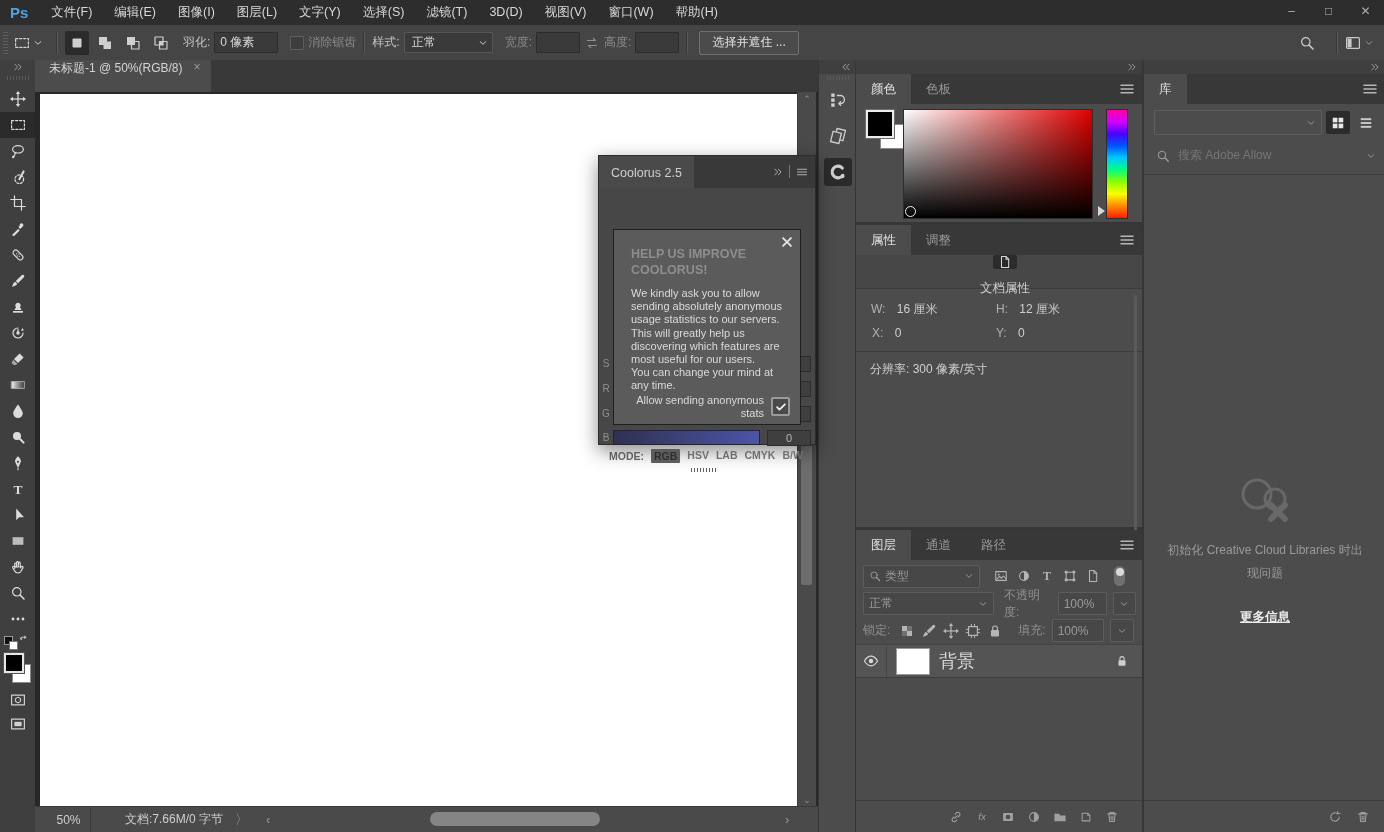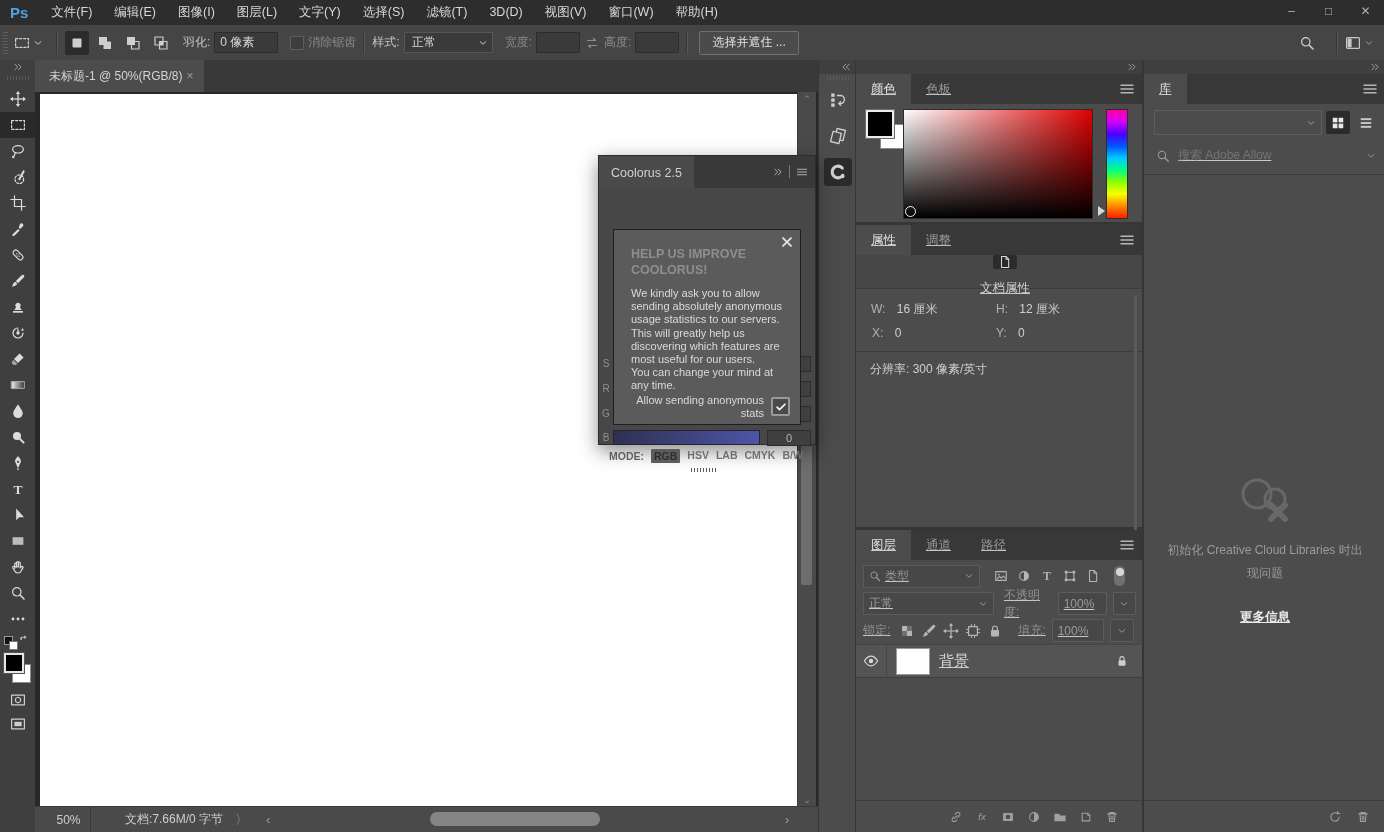--- a/index.html
+++ b/index.html
@@ -40,39 +40,39 @@
   .tb-top{height:14px;display:flex;align-items:center;justify-content:center;color:#9a9a9a;background:#3f3f3f;}
   .grip{height:4px;width:22px;margin:2px auto 6px;background:repeating-linear-gradient(90deg,#5a5a5a 0 1px,transparent 1px 3px);}
   .tool{width:35px;height:26px;display:flex;align-items:center;justify-content:center;color:#dcdcdc;}
   .tool.active{background:#2a2a2a;}
   .fgbg-mini{height:20px;position:relative;color:#d0d0d0;}
   .swatch-main{position:relative;height:36px;}
   .qm,.sm{width:35px;height:24px;display:flex;align-items:center;justify-content:center;color:#cfcfcf;}
   
   .docarea{position:absolute;left:35px;top:60px;width:783px;height:772px;background:#282828;}
   .tabbar{position:absolute;left:0;top:0;width:100%;height:32px;background:#393939;}
-  .doc-tab{position:absolute;left:0;top:0;height:32px;background:#4c4c4c;display:flex;align-items:center;
-           padding:0 10px 0 14px;color:#d4d4d4;font-size:12px;gap:4px;}
+  .doc-tab{position:absolute;left:0;top:0;height:32px;background:#4c4c4c;display:flex;
+           padding:0 10px 0 14px;color:#d4d4d4;font-size:12px;gap:11px;}
   .tab-close{color:#9a9a9a;font-size:12px;}
   .canvas{position:absolute;left:5px;top:34px;width:758px;height:713px;background:#ffffff;}
   .vscroll{position:absolute;right:2px;top:32px;width:18px;height:715px;background:#4a4a4a;border-left:1px solid #3a3a3a;}
   .vthumb{position:absolute;left:3px;width:11px;border-radius:2px;background:#6d6d6d;}
   .varrow{position:absolute;left:0;width:100%;text-align:center;color:#8f8f8f;font-size:9px;height:14px;line-height:14px;}
   .statusbar{position:absolute;left:0;bottom:0;width:100%;height:25px;background:#4a4a4a;border-top:1px solid #3a3a3a;
              display:flex;align-items:center;color:#cfcfcf;}
   .zoom-cell{width:56px;height:100%;display:flex;align-items:center;padding-left:12px;border-right:1px solid #3a3a3a;box-sizing:border-box;justify-content:center;}
   .hthumb{position:absolute;left:395px;top:5px;width:170px;height:14px;border-radius:7px;background:#858585;}
   .st-chev{color:#9a9a9a;font-size:13px;}
   
   .icstrip{position:absolute;left:818px;top:60px;width:37px;height:772px;background:#4c4c4c;border-left:1px solid #363636;}
   .icstrip .hdr{height:14px;display:flex;align-items:center;justify-content:flex-end;padding-right:5px;color:#9a9a9a;background:#3f3f3f;}
   .strip-btn{width:28px;height:28px;margin:1px auto 8px;display:flex;align-items:center;justify-content:center;color:#cfcfcf;border-radius:3px;}
   .strip-btn.active{background:#2b2b2b;}
   
-  .col{position:absolute;top:60px;height:772px;background:#4c4c4c;text-decoration:underline;}
+  .col{position:absolute;top:60px;height:772px;background:#4c4c4c;}
   .col1{left:855px;width:287px;border-left:1px solid #363636;}
   .col2{left:1142px;width:242px;border-left:2px solid #363636;}
   .col-hdr{height:14px;background:#3f3f3f;display:flex;align-items:center;justify-content:flex-end;padding-right:6px;color:#9a9a9a;}
   .ptabs{display:flex;background:#383838;height:30px;position:relative;}
   .pt{padding:0 15px;line-height:30px;color:#9a9a9a;font-size:12.5px;}
   .pt.active{background:#4c4c4c;color:#e0e0e0;}
   .ptabs .menu-ic{position:absolute;right:8px;top:7px;color:#b5b5b5;}
   .panel{position:relative;background:#4c4c4c;}
   .pgap{height:3px;background:#363636;}
   
@@ -823,21 +823,21 @@
       <div class="layer-row">
         <div class="eye-cell">
             <span class="ic">
               <svg viewBox="0 0 16 16" fill="none" stroke="currentColor" stroke-width="1.2" stroke-linecap="round" stroke-linejoin="round">
                 <path d="M1.4 8C3.4 4.8 5.9 3.2 8 3.2S12.6 4.8 14.6 8C12.6 11.2 10.1 12.8 8 12.8S3.4 11.2 1.4 8z"></path>
                 <circle cx="8" cy="8" r="2.2" fill="currentColor" stroke="none"></circle>
               </svg>
             </span>
           </div>
         <div class="layer-thumb"></div>
-        <span style="color:#d8d8d8;font-size:15px">背景</span>
+        <span style="color:#d8d8d8;font-size:18px">背景</span>
         <span class="layer-lockic ic ic14">
             <svg viewBox="0 0 16 16" fill="none" stroke="currentColor" stroke-width="1.2" stroke-linecap="round" stroke-linejoin="round">
               <rect x="4" y="7" width="8" height="6.4" rx="1" fill="currentColor" stroke="none"></rect>
               <path d="M5.6 7V5.4a2.4 2.4 0 0 1 4.8 0V7"></path>
             </svg>
           </span>
       </div>
       <div class="lbottom" id="layers-bottom">
           <span class="ic ic14">
             <svg viewBox="0 0 16 16" fill="none" stroke="currentColor" stroke-width="1.2" stroke-linecap="round" stroke-linejoin="round">

